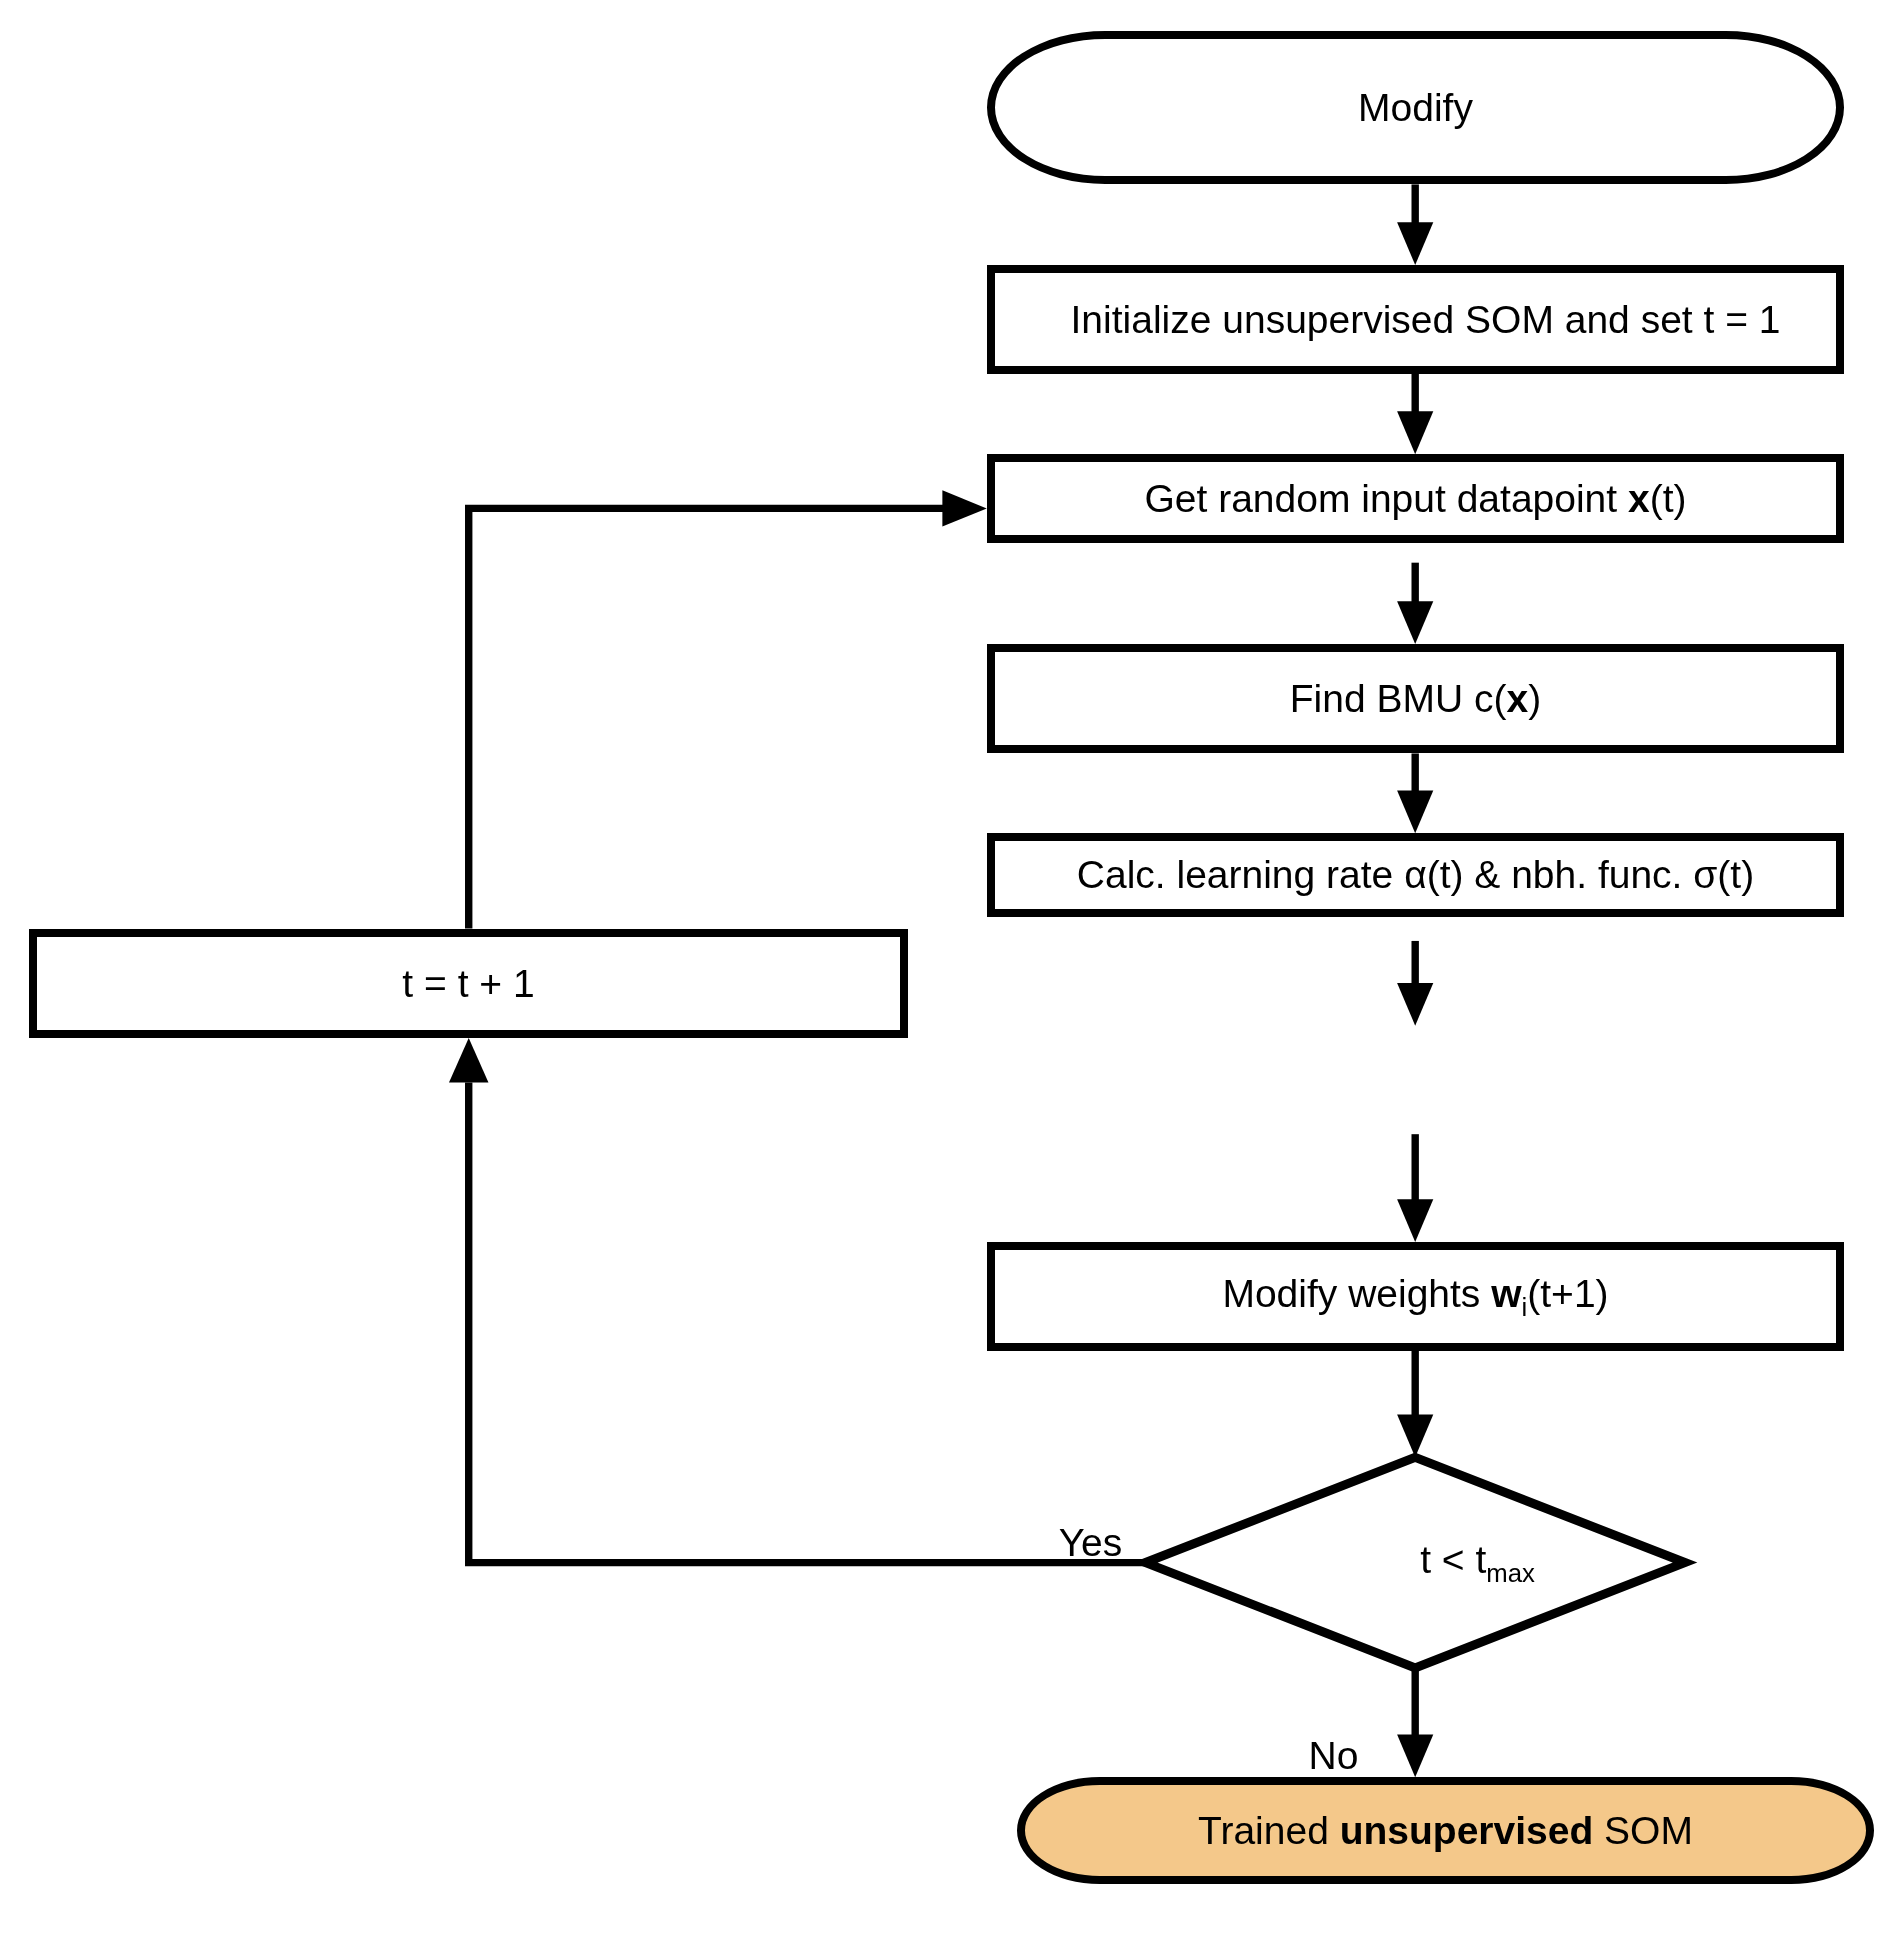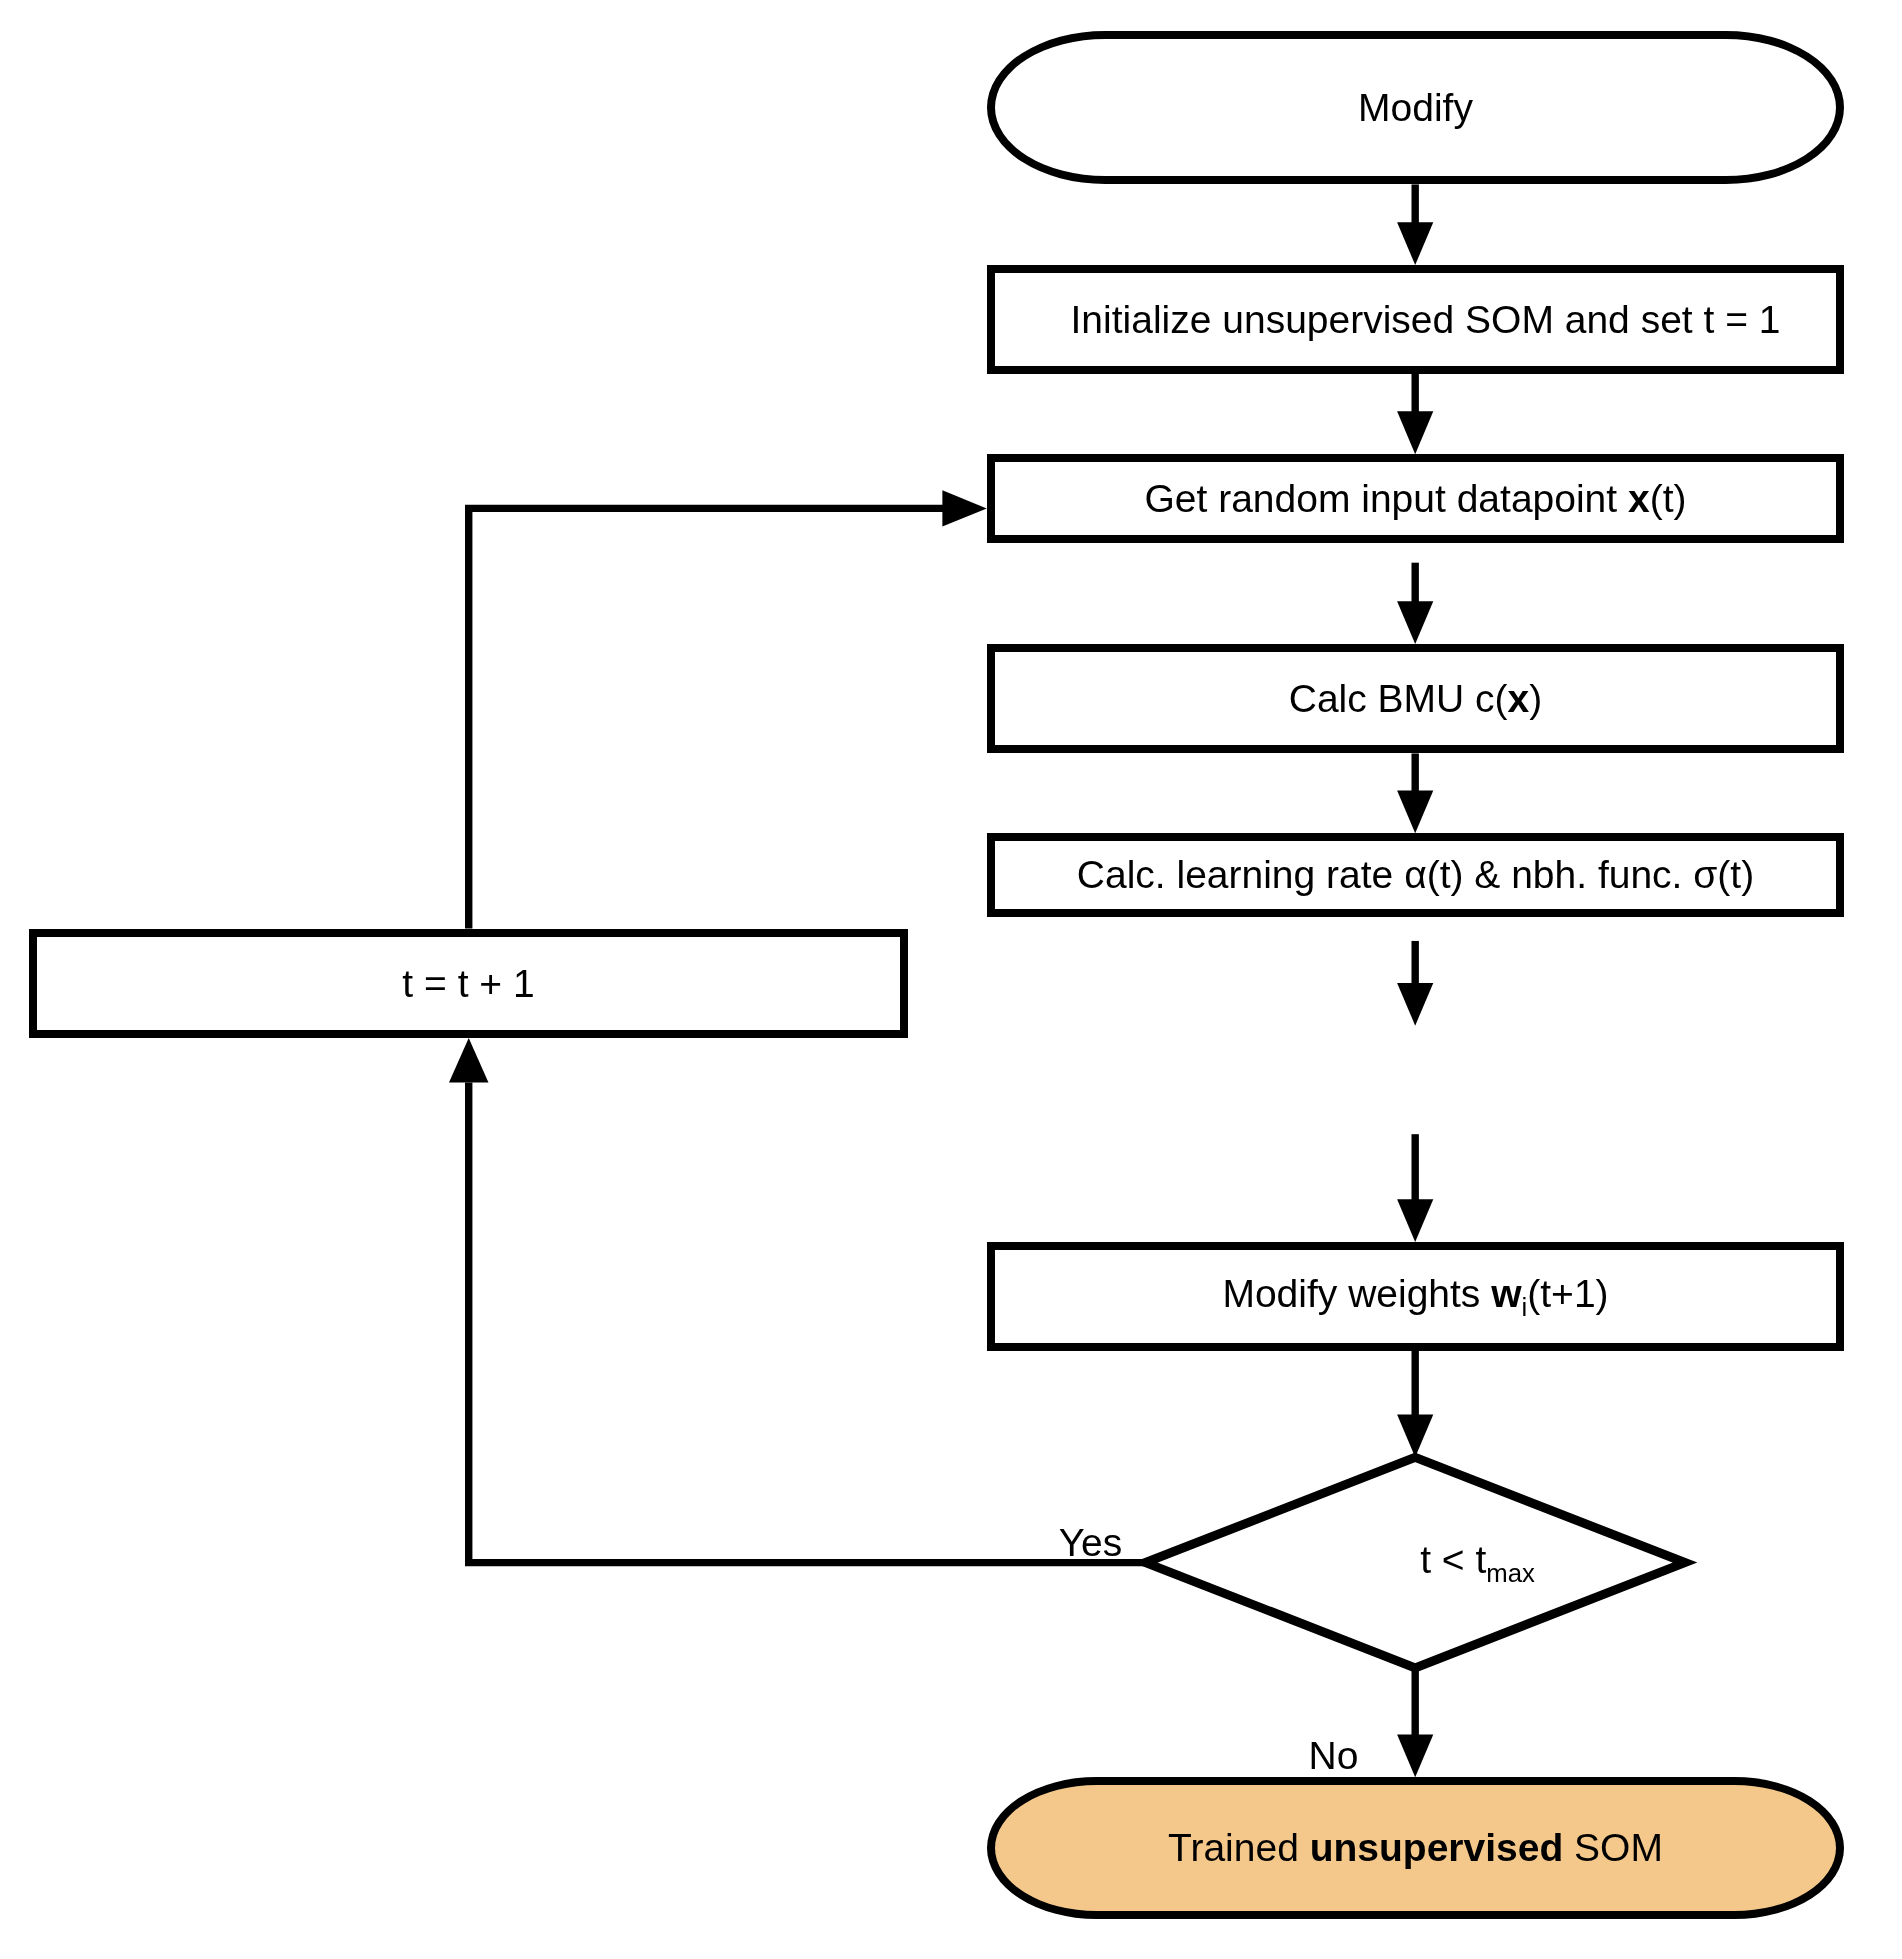--- a/index.html
+++ b/index.html
@@ -43,21 +43,21 @@
     width: 857px;
   }
   #start-node        { left: 987px; top: 31px;   width: 857px; height: 153px; }
   #init-node         { top: 265px;  height: 109px; padding-left: 20px; }
   #get-input-node    { top: 454px;  height: 89px; }
   #find-bmu-node     { top: 644px;  height: 109px; }
   #calc-rate-node    { top: 833px; height: 84px; }
   #calc-weights-node { top: 1026px; height: 109px; }
   #modify-node       { top: 1242px; height: 109px; }
   #increment-node    { left: 29px;  top: 929px; width: 879px; height: 109px; }
-  #end-node          { left: 987px; top: 1777px; width: 857px; height: 142px; }
+  #end-node          { left: 1017px; top: 1777px; width: 857px; height: 107px; }
 
   .decision-label {
     position: absolute;
     left: 1146px;
     top: 1457px;
     width: 540px;
     height: 211px;
     display: flex;
     align-items: center;
     justify-content: center;
@@ -144,21 +144,21 @@
 
   <div class="node proc" id="init-node">
     <span class="lbl"><span>Initialize unsupervised SOM and set t = 1</span></span>
   </div>
 
   <div class="node proc" id="get-input-node">
     <span class="lbl"><span>Get random input datapoint </span><span class="b">x</span><span>(t)</span></span>
   </div>
 
   <div class="node proc" id="find-bmu-node">
-    <span class="lbl"><span>Calc BMU c(</span><span class="b">x</span><span>)</span></span>
+    <span class="lbl"><span>Find BMU c(</span><span class="b">x</span><span>)</span></span>
   </div>
 
   <div class="node proc" id="calc-rate-node">
     <span class="lbl"><span>Calc. learning rate α(t) &amp; nbh. func. σ(t)</span></span>
   </div>
 
 
   <div class="node proc" id="modify-node">
     <span class="lbl"><span>Modify weights </span><span class="b">w</span><span class="sub">i</span><span>(t+1)</span></span>
   </div>

